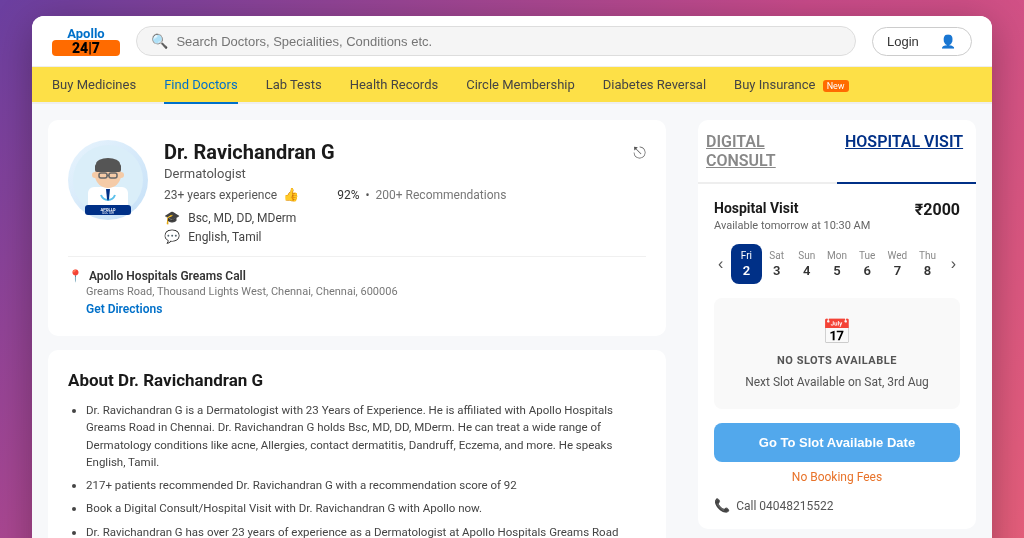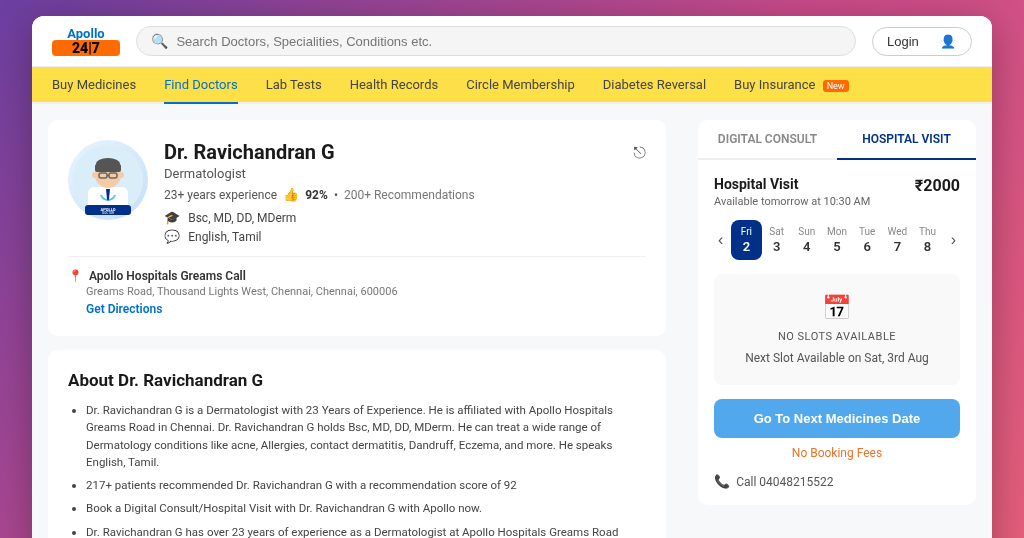--- a/index.html
+++ b/index.html
@@ -175,22 +175,23 @@
       gap: 6px;
       margin-top: 6px;
       font-size: 12px;
       color: #555;
     }
     .thumb-icon {
       color: #3399ff;
       font-size: 13px;
     }
     .rating {
-      font-weight: 700;
+      font-weight: 400;
       color: #333;
+      margin-left: 32px;
     }
     .recommendations {
       color: #777;
     }
     .doctor-meta {
       margin-top: 8px;
       display: flex;
       flex-direction: column;
       gap: 4px;
     }
@@ -266,28 +267,28 @@
       background: #fff;
       border-radius: 10px;
       overflow: hidden;
     }
     .tabs {
       display: flex;
       border-bottom: 2px solid #eee;
     }
     .tab {
       flex: 1;
-      text-align: center;
       padding: 12px 8px;
-      font-size: 12px;
+      font-size: 16px;
       font-weight: 600;
       color: #888;
       cursor: pointer;
       border-bottom: 2px solid transparent;
       margin-bottom: -2px;
+      text-decoration: underline;
     }
     .tab.active {
       color: #003087;
       border-bottom: 2px solid #003087;
     }
     .booking-body {
       padding: 16px;
     }
     .visit-header {
       display: flex;
@@ -367,21 +368,21 @@
       flex-direction: column;
       align-items: center;
       gap: 8px;
     }
     .calendar-icon {
       font-size: 24px;
       color: #aaa;
     }
     .no-slots-text {
       font-size: 11px;
-      font-weight: 400;
+      font-weight: 700;
       color: #555;
       text-transform: uppercase;
       letter-spacing: 0.5px;
     }
     .next-slot-text {
       font-size: 12px;
       color: #555;
     }
     
     .cta-btn {
@@ -579,21 +580,21 @@
             </div>
             <button class="cal-arrow">›</button>
           </div>
 
           <div class="no-slots">
             <span class="calendar-icon">📅</span>
             <div class="no-slots-text">NO SLOTS AVAILABLE</div>
             <div class="next-slot-text">Next Slot Available on Sat, 3rd Aug</div>
           </div>
 
-          <button class="cta-btn">Go To Next Medicines Date</button>
+          <button class="cta-btn">Go To Slot Available Date</button>
           <div class="no-booking-fee">No Booking Fees</div>
           <div class="call-row">
             <span class="phone-icon">📞</span>
             <span>Call 04048215522</span>
           </div>
         </div>
       </div>
     </div>
   </div>
 </div>

